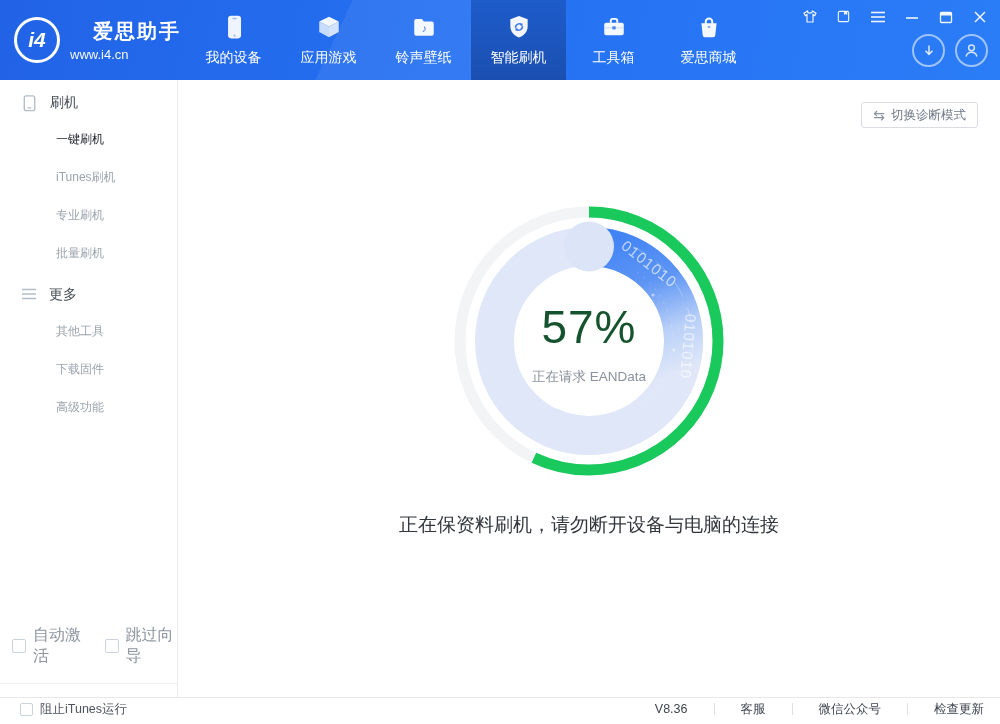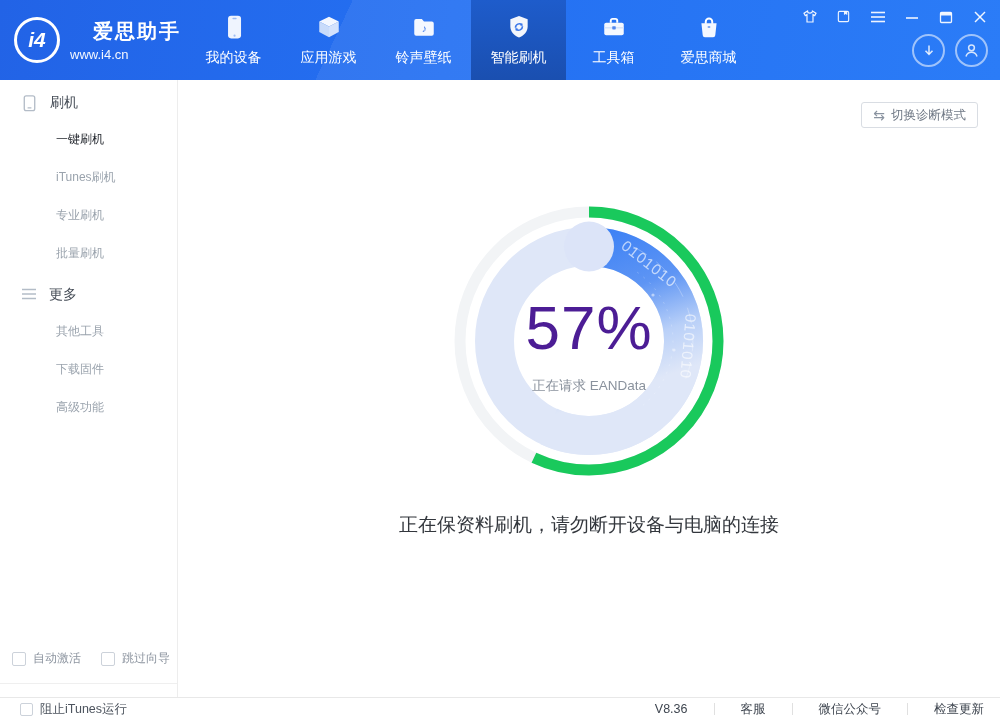--- a/index.html
+++ b/index.html
@@ -33,32 +33,32 @@
   .sidebar::after { content:''; position:absolute; bottom:13px; left:0; right:0; border-top:1px solid #efefef; }
   .side-section { padding-top:14px; }
   .side-head { display:flex; align-items:flex-start; gap:11px; padding-left:20px; height:26px; color:#454c56; font-size:14px; }
   .side-item { height:38px; display:flex; align-items:center; padding-left:56px; font-size:12px; color:#9aa3ad; cursor:pointer; }
   .side-item.active { color:#23272e; }
   .note-box { position:absolute; left:8px; right:12px; bottom:78px; background:#fffcee; border:1px solid #f3e5ae;
     border-radius:8px; padding:11px 12px; font-size:12.5px; color:#6e6c58; line-height:1.8; }
   .note-box::after { content:''; position:absolute; right:-7px; top:64%; width:12px; height:12px; background:#fffcee;
     border-top:1px solid #f3e5ae; border-right:1px solid #f3e5ae; transform:rotate(45deg); }
   .side-checks { position:absolute; bottom:30px; left:12px; display:flex; gap:20px; align-items:center;
-    color:#8d95a0; font-size:12px; }
+    color:#8d95a0; font-size:16px; }
   .cb { width:14px; height:14px; border:1px solid #ccd2da; border-radius:2px; background:#fff; margin-right:7px; flex:none; }
   .check-item { display:flex; align-items:center; cursor:pointer; }
 
   .main { flex:1; position:relative; background:#fff; }
   .switch-btn { position:absolute; top:22px; right:22px; height:26px; display:flex; align-items:center; gap:6px;
     padding:0 11px; border:1px solid #d9dde3; border-radius:3px; color:#6f7885; font-size:12.5px; background:#fff; cursor:pointer; }
   .swap-glyph { font-size:14px; color:#8a93a0; }
 
   .progress-wrap { width:282px; margin:120px auto 0; position:relative; }
   .center-text { position:absolute; inset:0; display:flex; flex-direction:column; align-items:center; justify-content:center; gap:14px; }
-  .percent { font-size:62px; color:#4c1d95; letter-spacing:1px;text-align:right; }
+  .percent { font-size:46px; color:#14532d; letter-spacing:1px;text-align:right; }
   .status { font-size:13.5px; color:#8a929d; }
   .message { margin-top:26px; text-align:center; font-size:19px; color:#33373d; }
 
   
   .footer { height:27px; border-top:1px solid #e8e8e8; background:#fff; display:flex; align-items:center;
     justify-content:space-between; padding:0 16px 4px 20px; }
   .footer-left { display:flex; align-items:center; color:#4d545e; font-size:12.5px; cursor:pointer; }
   .footer-left .cb { width:13px; height:13px; }
   .footer-right { display:flex; align-items:center; gap:26px; }
   .footer-right .fitem { font-size:12.5px; color:#3f4650; cursor:pointer; }

